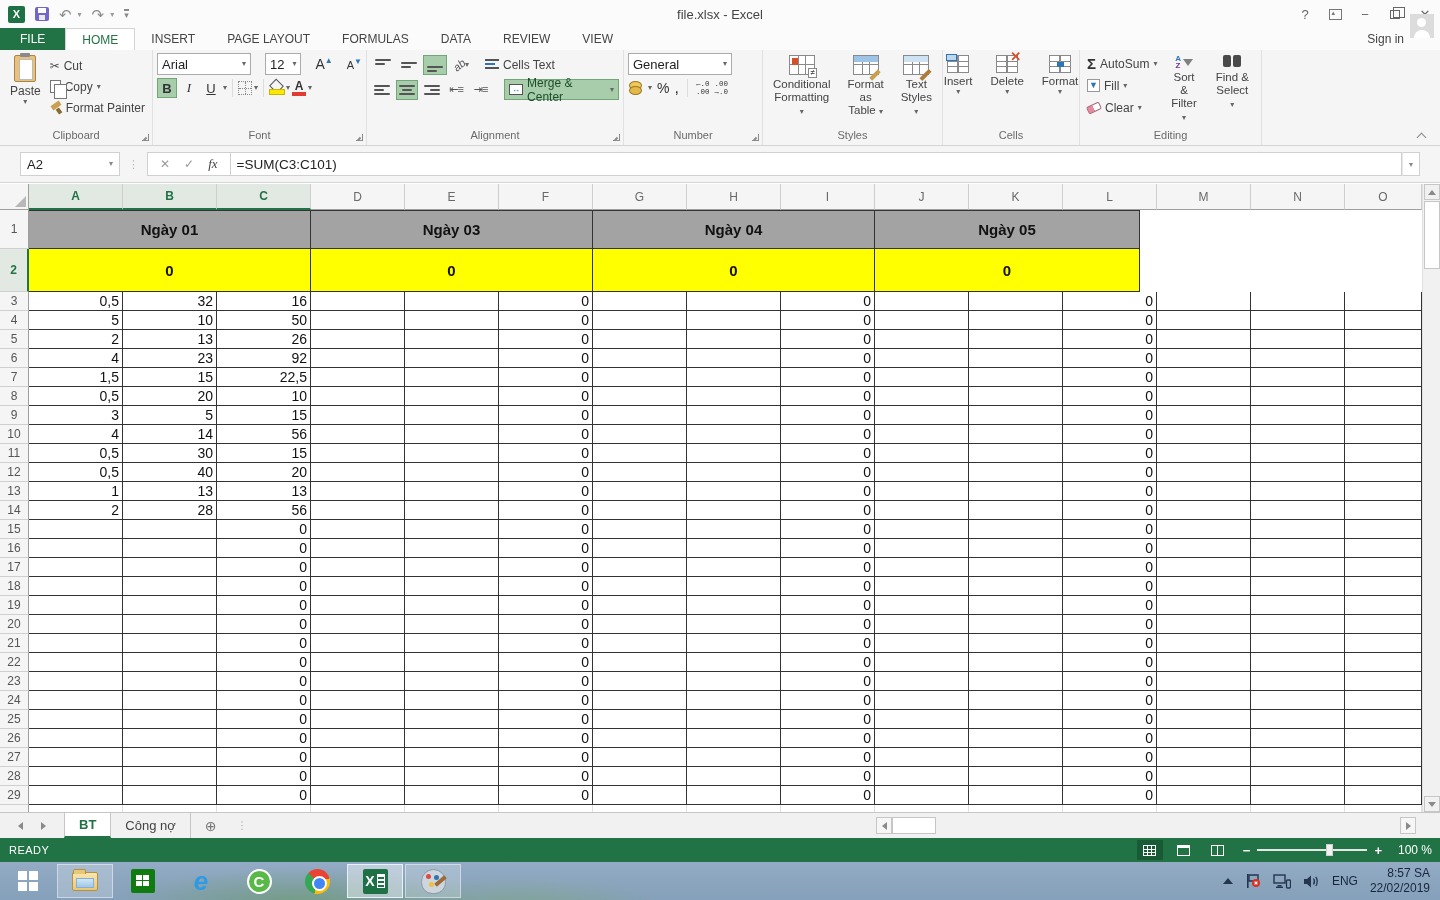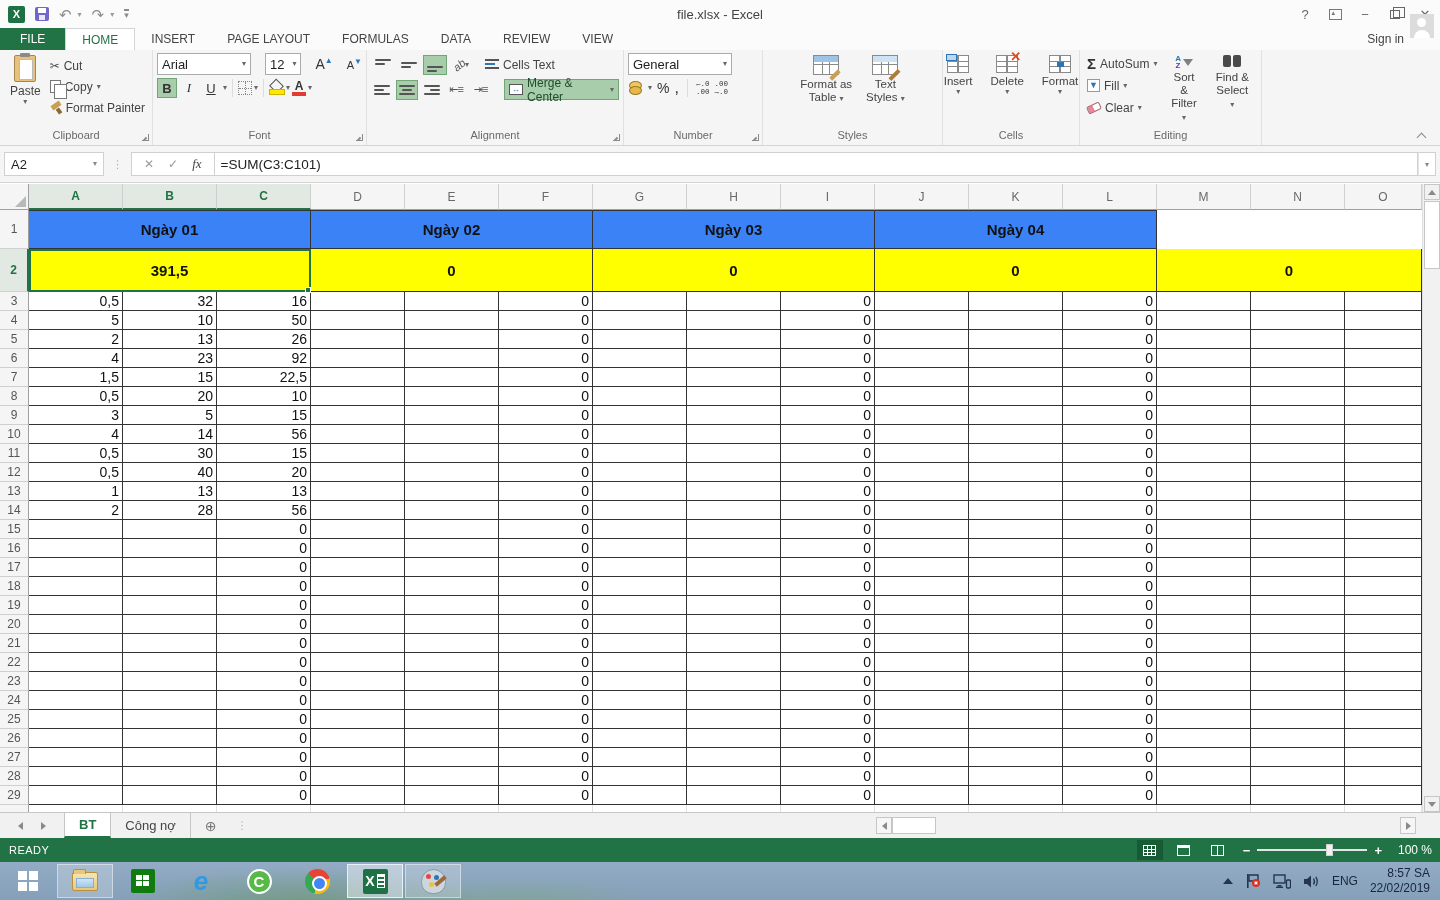--- a/index.html
+++ b/index.html
@@ -145,21 +145,21 @@
   .az{font-size:8px;line-height:7px;font-weight:bold;color:#7030a0;text-align:center}
   .az .a{color:#2e75b6}
   .funnel{width:0;height:0;border-left:5px solid transparent;border-right:5px solid transparent;border-top:7px solid #808080;position:relative;display:inline-block}
   .binoc{width:18px;height:12px;position:relative}
   .binoc:before,.binoc:after{content:"";position:absolute;top:0;width:8px;height:12px;background:#4a4a4a;border-radius:2px}
   .binoc:before{left:0}.binoc:after{right:0}
   .collapse{position:absolute;right:14px;bottom:5px;width:9px;height:9px}
   .collapse:before{content:"";position:absolute;left:1px;top:3px;width:6px;height:6px;border-left:1.5px solid #888;border-top:1.5px solid #888;transform:rotate(45deg)}
 
   
-  .fbar{position:absolute;left:0;top:146px;width:1440px;height:37px;background:#f5f5f5;border-bottom:1px solid #d4d4d4;display:flex;align-items:center;padding:0 4px}
+  .fbar{position:absolute;left:0;top:146px;width:1440px;height:37px;background:#f5f5f5;border-bottom:1px solid #d4d4d4;display:flex;align-items:center;padding:0 20px}
   .namebox{width:100px;height:24px;background:#fff;border:1px solid #d0d0d0;display:flex;align-items:center;font-size:13px;color:#222;padding:0 6px}
   .namebox .caret{margin-left:auto;color:#888}
   .fdots{color:#b0b0b0;font-size:11px;margin:0 8px;letter-spacing:0}
   .fbtns{display:flex;align-items:center;gap:14px;background:#fff;border:1px solid #d0d0d0;height:24px;padding:0 12px;color:#9a9a9a;font-size:12px}
   .fx{font-style:italic;font-family:"Liberation Serif",serif;color:#444;font-size:13px}
   .ffield{flex:1;height:24px;background:#fff;border:1px solid #d0d0d0;border-left:none;display:flex;align-items:center;font-size:13.5px;color:#222;padding:0 6px}
   .fexp{width:18px;height:24px;background:#fff;border:1px solid #d0d0d0;border-left:1px solid #e6e6e6;display:flex;align-items:center;justify-content:center;color:#888;font-size:8px}
 
   
   #sheet{position:absolute;left:0;top:184px;width:1422px;background:#fff}
@@ -167,21 +167,21 @@
   .corner{width:29px;background:#f5f5f5;border-right:1px solid #9f9f9f;border-bottom:1px solid #9f9f9f;position:relative}
   .corner:after{content:"";position:absolute;right:2px;bottom:2px;width:0;height:0;border-left:11px solid transparent;border-bottom:11px solid #b8b8b8}
   .ch{width:94px;background:#f5f5f5;border-right:1px solid #cfcfcf;border-bottom:1px solid #9f9f9f;color:#696969;font-size:12px;display:flex;align-items:center;justify-content:center}
   .ch.sel{background:#e2e8e2;color:#217346;font-weight:bold;border-bottom:2px solid #217346}
   .ch.co{width:77px}
   .grow{display:flex}
   .rh{width:29px;background:#f5f5f5;border-right:1px solid #9f9f9f;border-bottom:1px solid #cfcfcf;font-size:12px;color:#555;display:flex;align-items:center;justify-content:center;flex:none}
   .rh.sel{background:#e2e8e2;color:#217346;font-weight:bold;border-right:2px solid #217346}
   .r1{height:39px}
   .r2{height:43px}
-  .blk{width:282px;border-right:1px solid #333;border-bottom:1px solid #333;display:flex;align-items:center;justify-content:center;font-weight:bold;font-size:15px;color:#111;background:#3b82f6;flex:none}
+  .blk{width:282px;border-right:1px solid #333;border-bottom:1px solid #333;display:flex;align-items:center;justify-content:center;font-weight:bold;font-size:15px;color:#111;background:#a3a3a3;flex:none}
   .blk.last{width:265px}
   .r1 .blk{border-top:1px solid #333}
   .tot{background:#ffff00}
   .tot.sel{outline:2px solid #217346;outline-offset:-2px;position:relative}
   .handle{position:absolute;right:-1px;bottom:-2px;width:6px;height:6px;background:#217346;border:1px solid #fff}
   .drow{height:19px}
   .c{width:94px;border-right:1px solid #333;border-bottom:1px solid #333;font-size:14px;color:#111;display:flex;align-items:center;justify-content:flex-end;padding-right:3px;flex:none;background:#fff}
   .c.co{width:77px}
   .prow{height:7px;overflow:hidden}
   .prow .c{border-bottom:none;border-right:1px solid #e0e0e0}
@@ -452,20 +452,25 @@
               <div>→.0</div>
             </span>
         </div>
       </div>
       <div class="gl"><span>Number</span><span class="launcher"></span></div>
     </div>
 
     <div class="group g-styles">
       <div class="gc">
         <div class="bigbtn">
+            <span class="mini cf"></span>
+            <span>Conditional</span>
+            <span><span>Formatting</span> <span class="caret">▾</span></span>
+          </div>
+        <div class="bigbtn">
             <span class="mini fat"></span>
             <span>Format as</span>
             <span><span>Table</span> <span class="caret">▾</span></span>
           </div>
         <div class="bigbtn">
             <span class="mini cs"></span>
             <span>Text</span>
             <span><span>Styles</span> <span class="caret">▾</span></span>
           </div>
       </div>
@@ -564,27 +569,26 @@
         <div class="ch">J</div>
         <div class="ch">K</div>
         <div class="ch">L</div>
         <div class="ch">M</div>
         <div class="ch">N</div>
         <div class="ch co">O</div>
       </div>
       <div class="grow r1">
         <div class="rh">1</div>
         <div class="blk">Ngày 01</div>
-        <div class="blk">Ngày 02</div>
         <div class="blk">Ngày 03</div>
         <div class="blk">Ngày 04</div>
+        <div class="blk last">Ngày 05</div>
       </div>
       <div class="grow r2">
         <div class="rh sel">2</div>
-        <div class="blk tot sel">391,5<div class="handle"></div></div>
         <div class="blk tot">0</div>
         <div class="blk tot">0</div>
         <div class="blk tot">0</div>
         <div class="blk tot last">0</div>
       </div>
       <div class="grow drow">
         <div class="rh">3</div>
         <div class="c">0,5</div>
         <div class="c">32</div>
         <div class="c">16</div>

